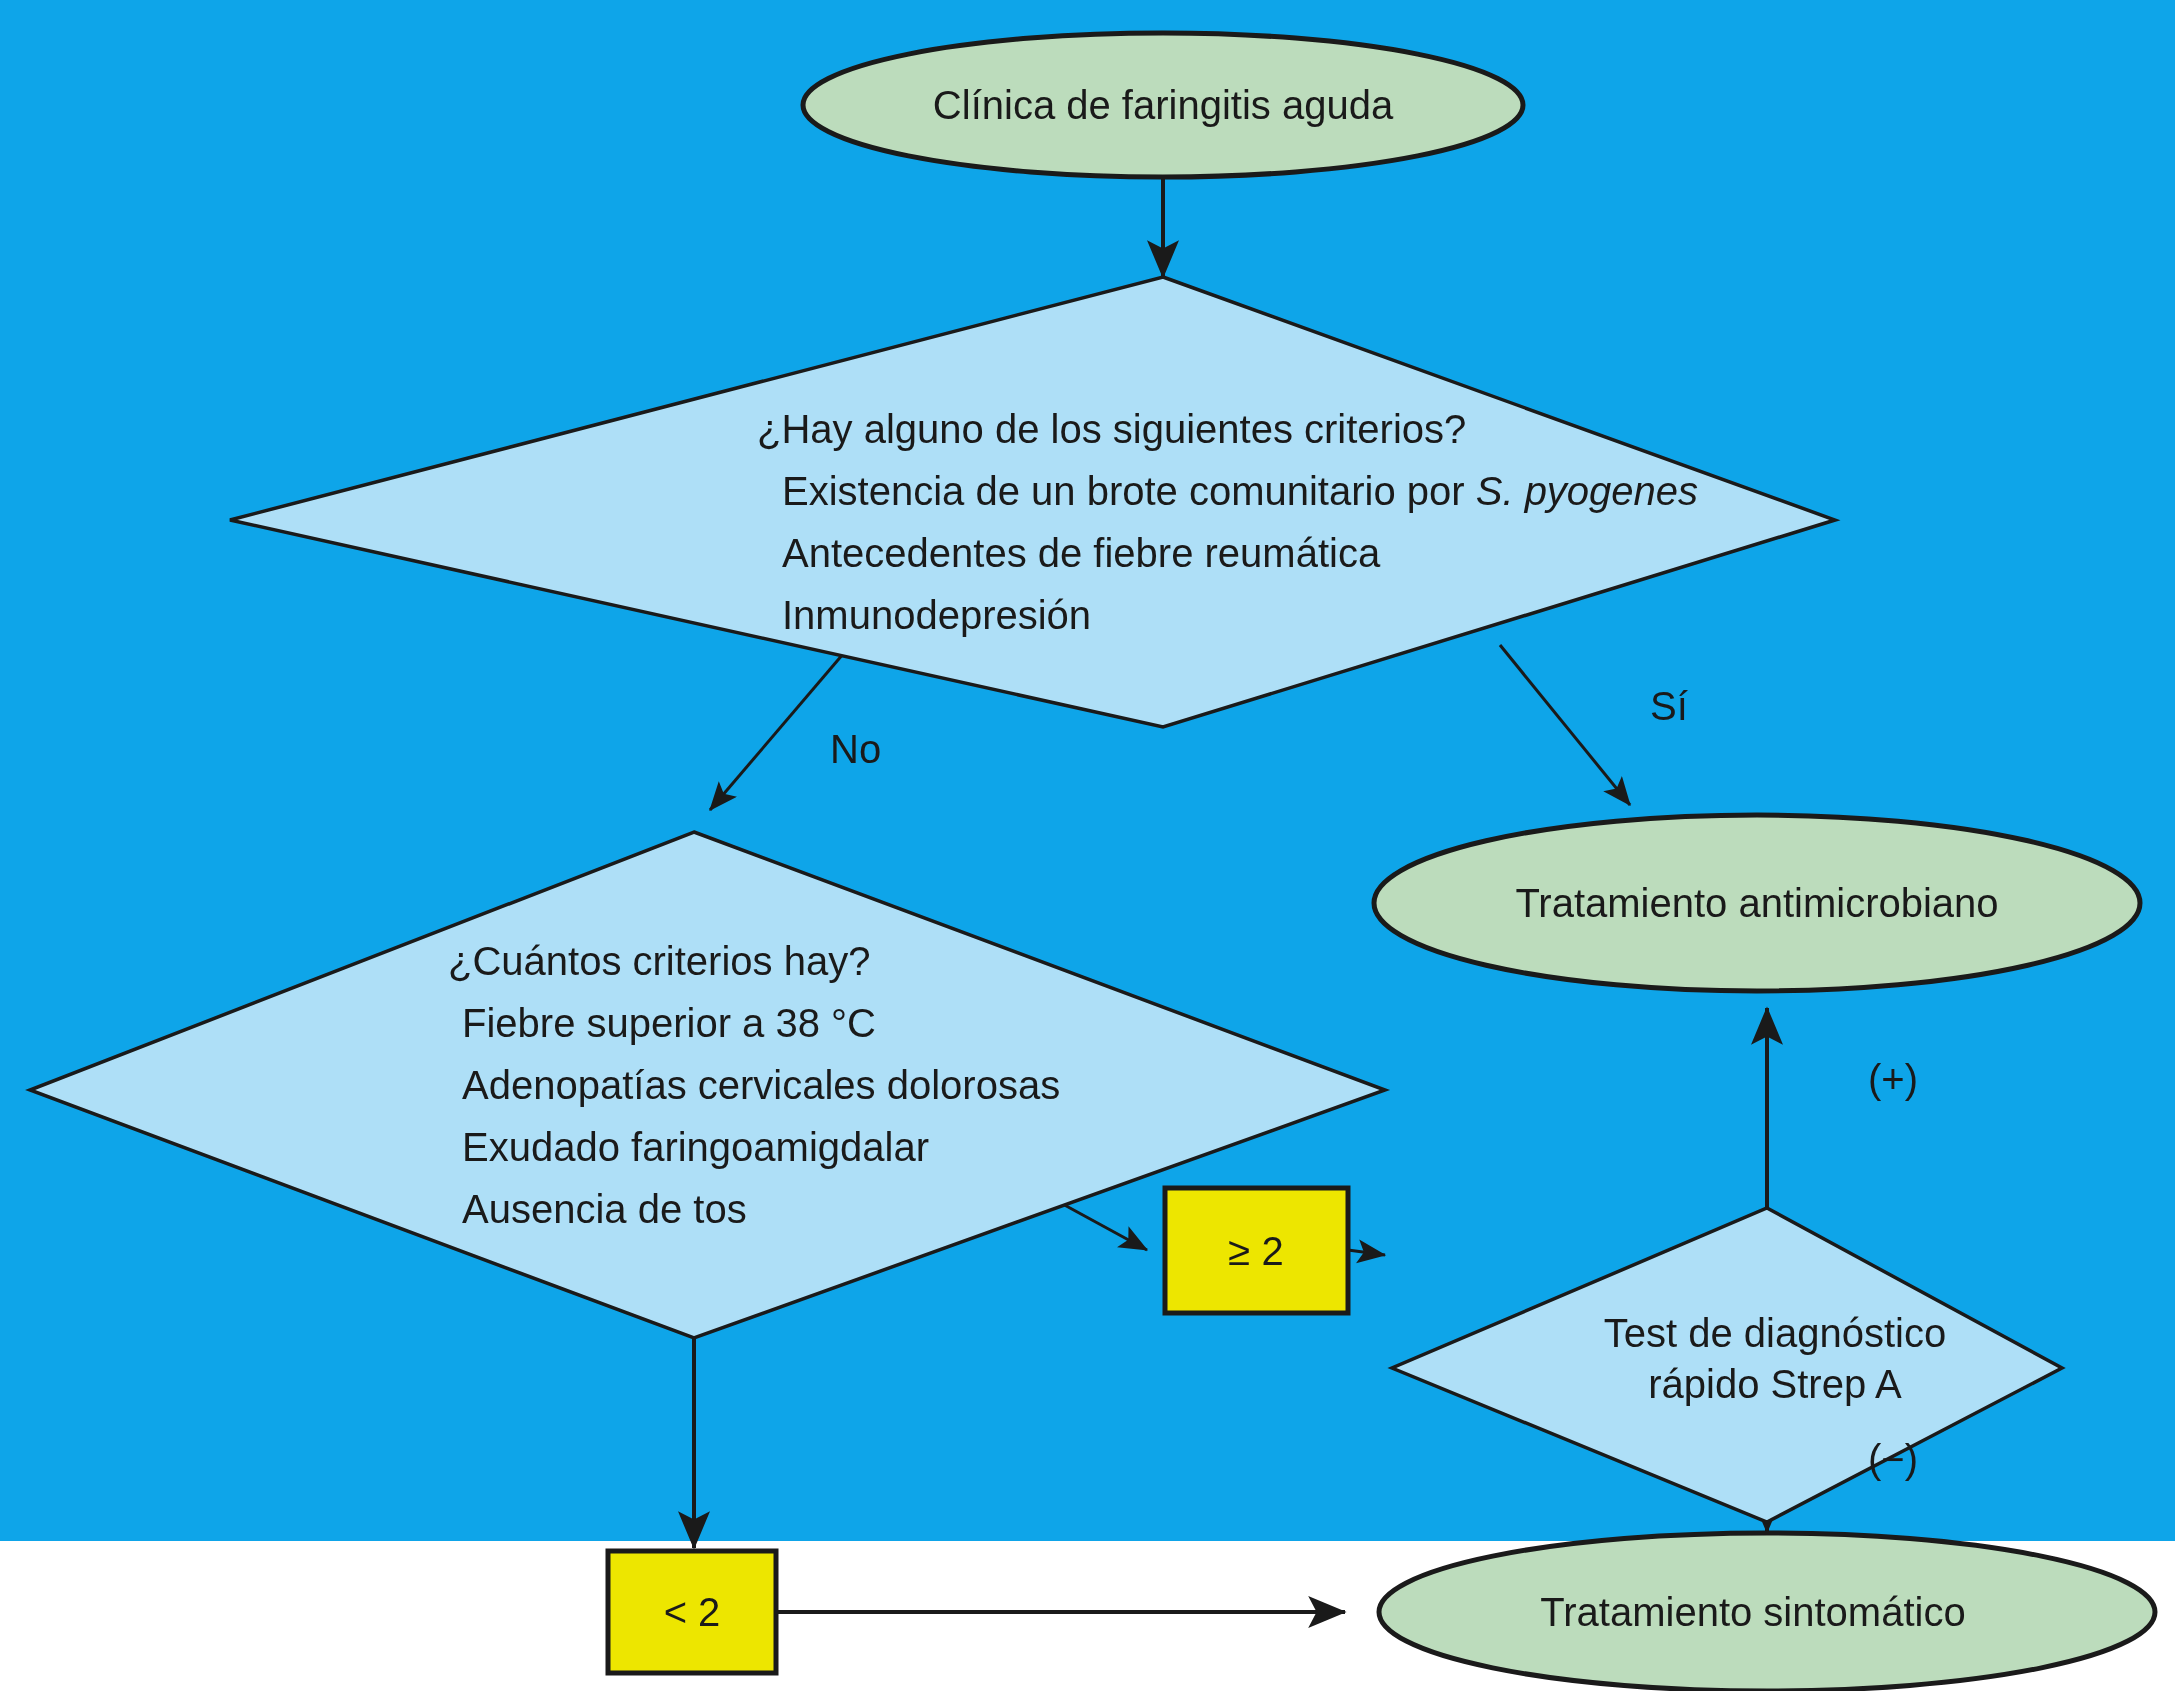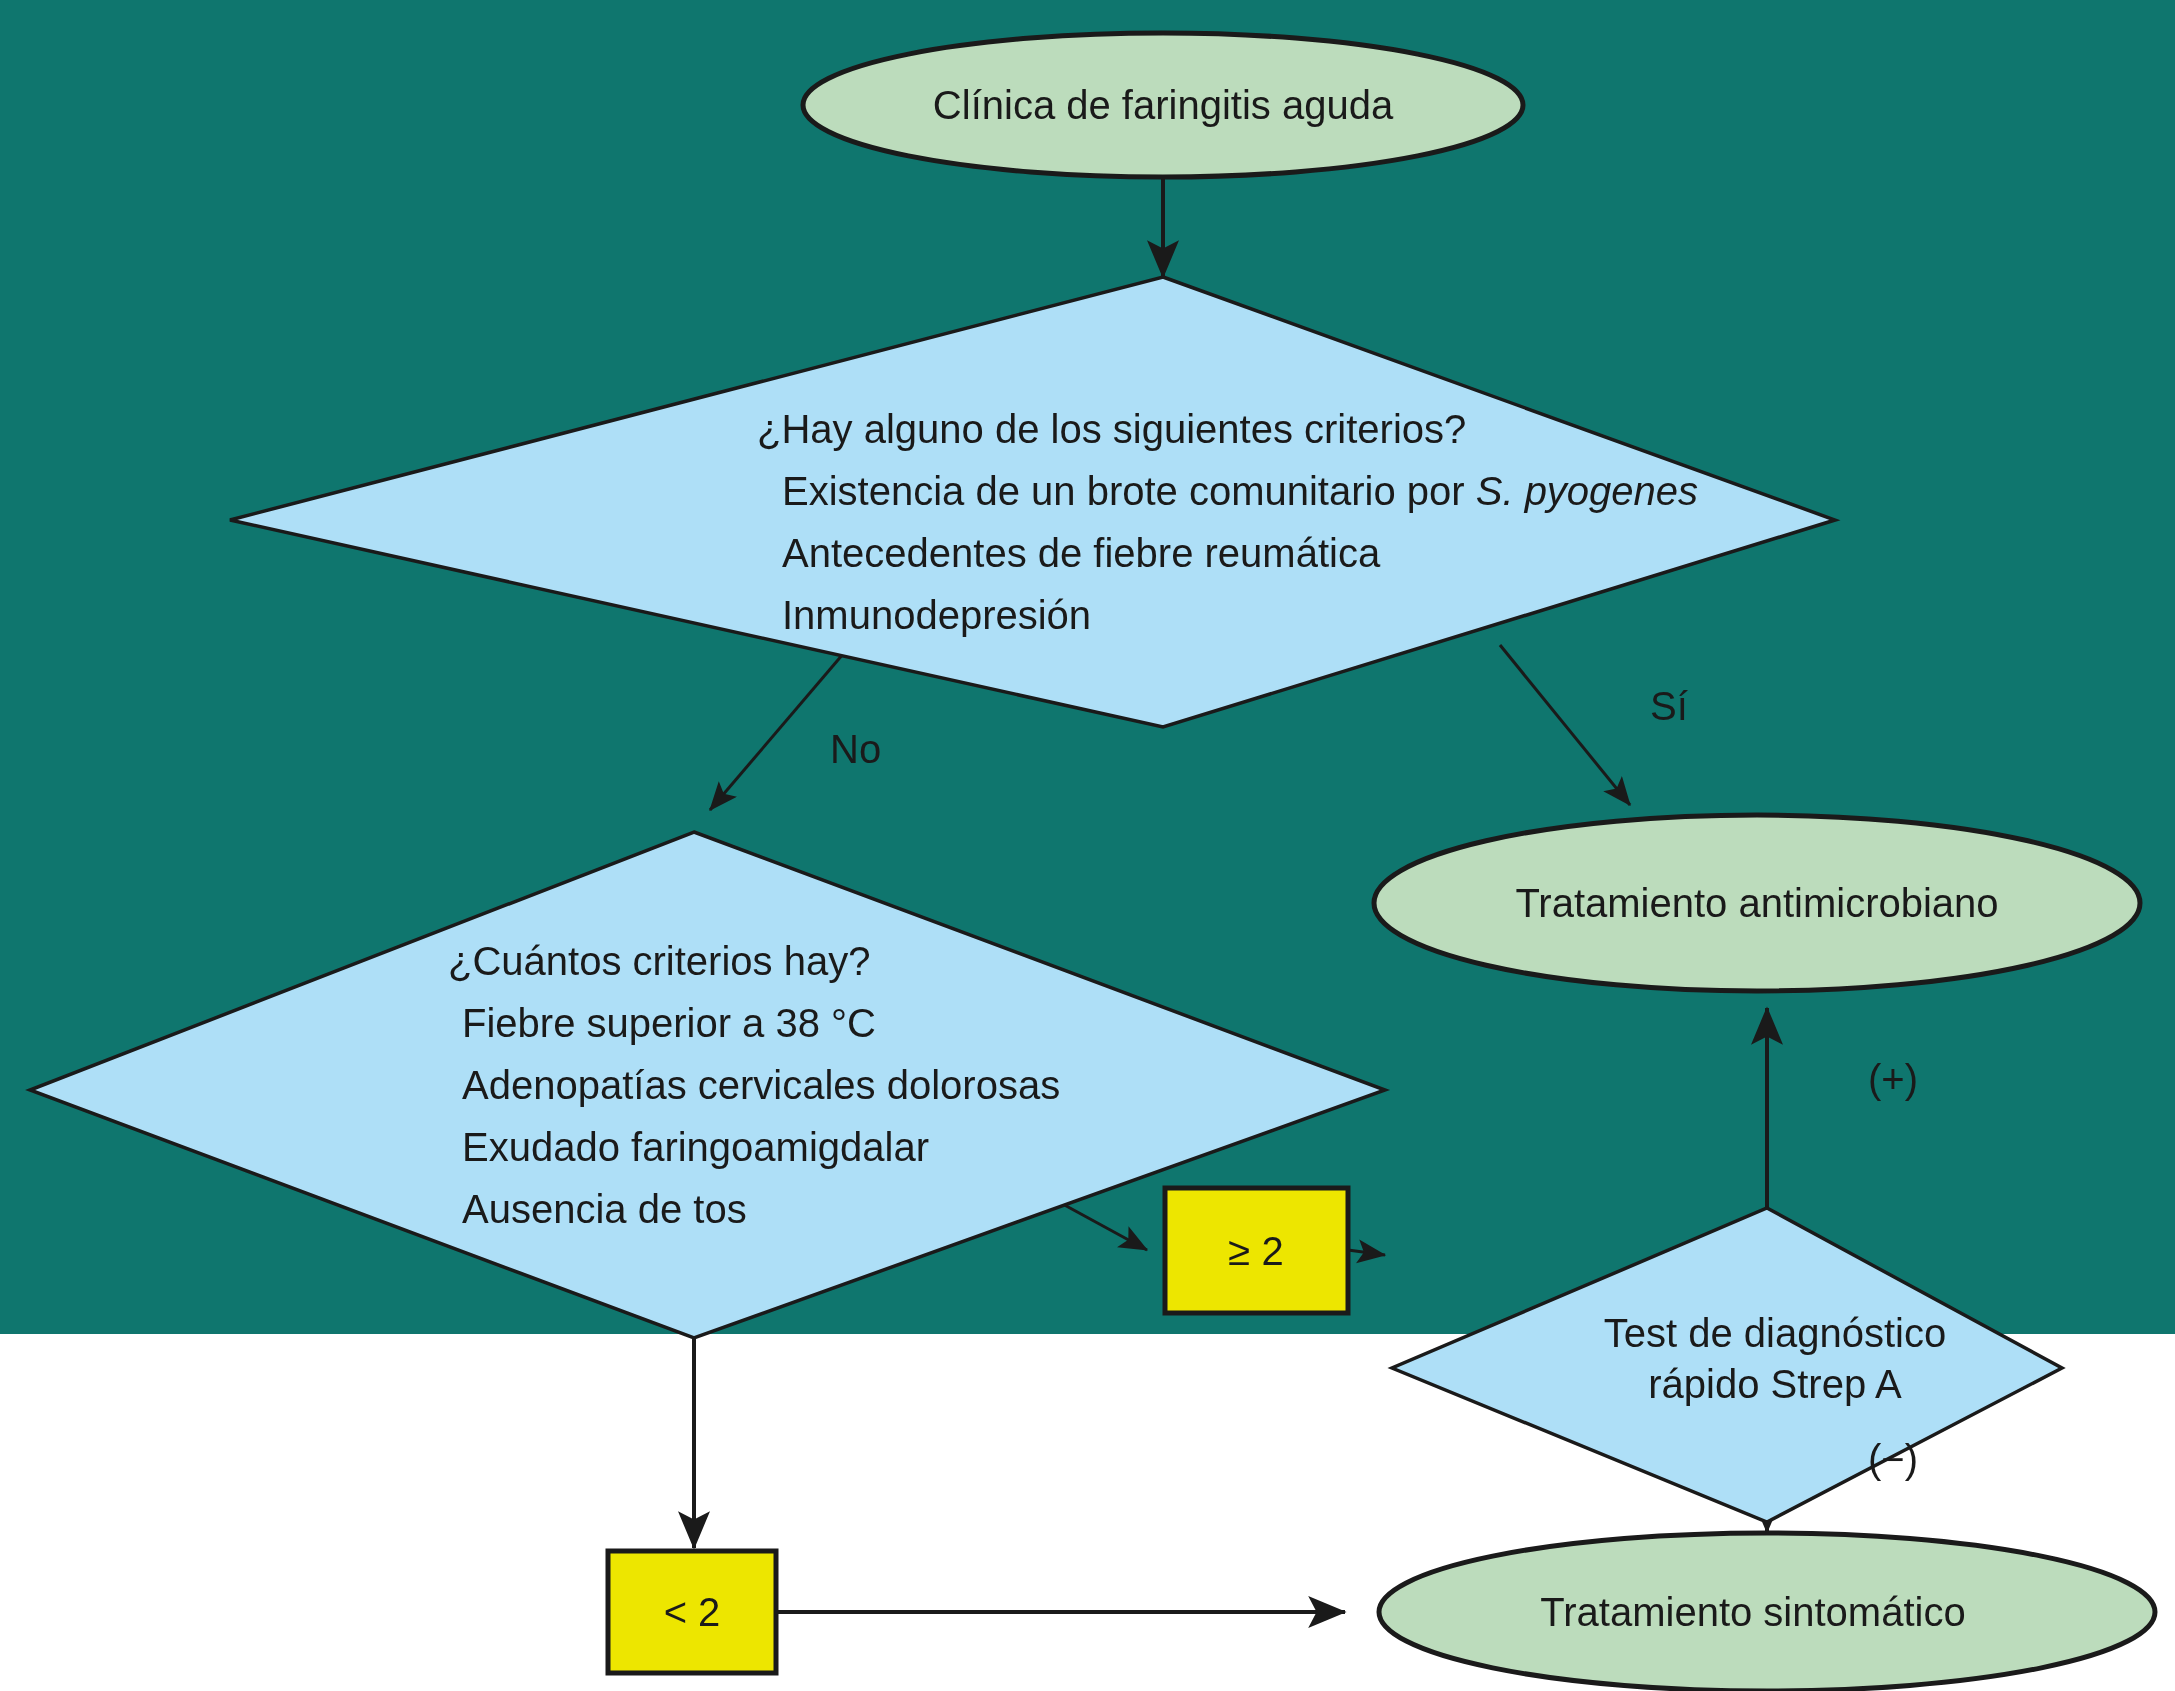--- a/index.html
+++ b/index.html
@@ -9,22 +9,22 @@
   }
   body {
     width: 2175px;
     height: 1691px;
     font-family: "Liberation Sans", sans-serif;
     overflow: hidden;
   }
   #flowchart-root {
     position: relative;
     width: 2175px;
-    height: 1334px;
-    background: #0f766e;
+    height: 1541px;
+    background: #0ea5e9;
   }
   svg.chart-canvas {
     display: block;
     width: 2175px;
     height: 1691px;
   }
   .ellipse-shape {
     fill: #bcdcbc;
     stroke: #1a1a1a;
     stroke-width: 5;

